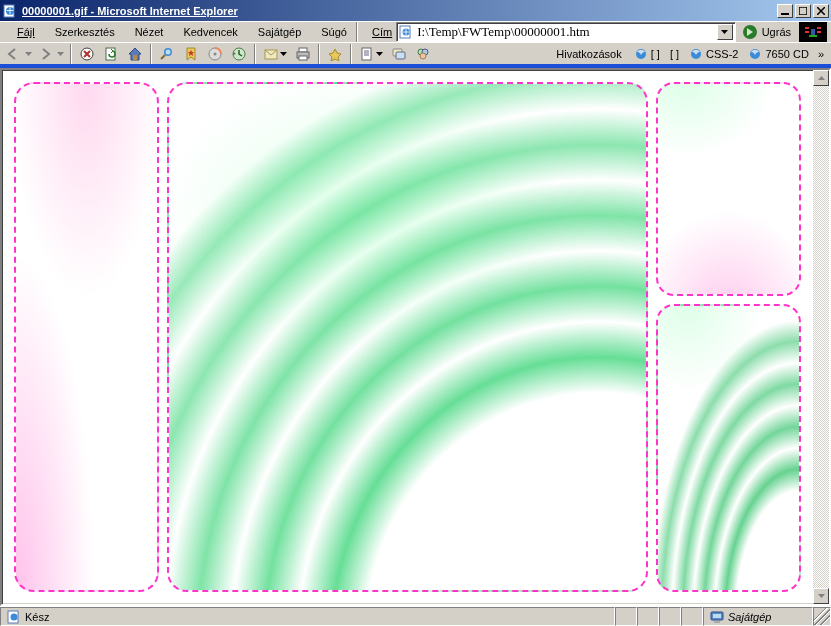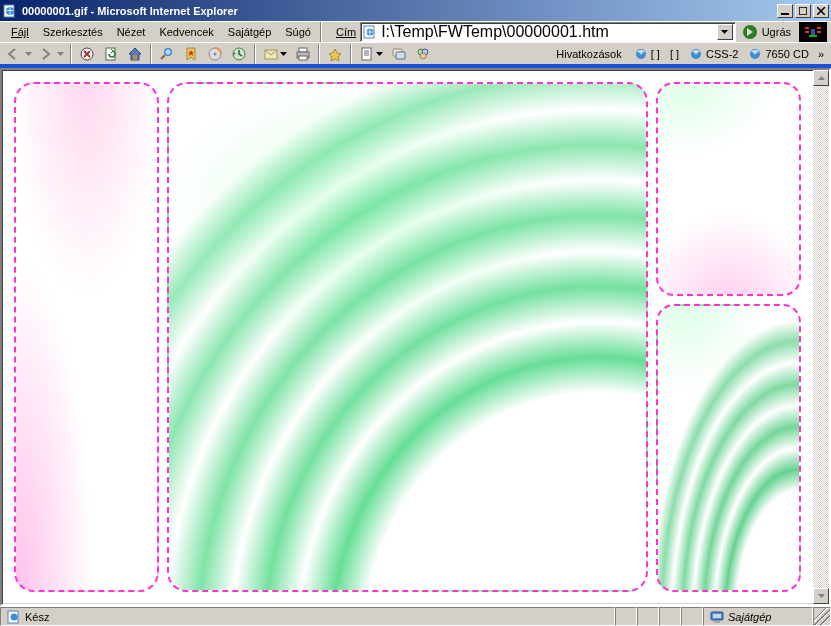--- a/index.html
+++ b/index.html
@@ -13,20 +13,21 @@
   display: flex;
   flex-direction: column;
 }
 .titlebar {
   height: 21px;
   background: linear-gradient(to right, #0a246a, #a6caf0);
   color: #fff;
   display: flex;
   align-items: center;
   padding: 0 2px;
+  text-decoration: underline;
 }
 .titlebar .icon {
   width: 16px; height: 16px;
   margin-right: 4px;
   display: inline-flex; align-items: center; justify-content: center;
 }
 .titlebar .title { flex: 1; font-weight: bold; font-size: 11px; }
 .win-btns { display: flex; gap: 2px; }
 .win-btn {
   width: 16px; height: 14px;
@@ -44,35 +45,36 @@
   background: #d4d0c8;
   border-top: 1px solid #fff;
   display: flex;
   align-items: center;
   padding: 0 4px;
   gap: 0;
 }
 .menu-item {
   padding: 2px 7px;
   cursor: pointer;
+  margin-left: 6px;
 }
 .menu-underline { text-decoration: underline; }
 .addr-wrap {
   display: flex; align-items: center; margin-left: 8px; flex: 1; gap: 0;
 }
 .addr-label { padding: 0 4px; }
 .addr-box {
   flex: 1; height: 20px;
   background: #fff;
   border: 1px solid; border-color: #808080 #fff #fff #808080;
   box-shadow: inset 1px 1px 0 #404040;
   display: flex; align-items: center; padding: 0 2px; gap: 4px;
 }
 .addr-box input {
-  border: none; outline: none; font-size: 16px; flex: 1; background: transparent;
+  border: none; outline: none; font-size: 13px; flex: 1; background: transparent; font-family: Liberation Serif, serif;
 }
 .dd-arrow {
   width: 16px; height: 16px;
   background: #d4d0c8;
   border: 1px solid; border-color: #fff #404040 #404040 #fff;
   display: flex; align-items: center; justify-content: center;
   cursor: pointer;
 }
 .go-btn {
   display: flex; align-items: center; gap: 4px; padding: 0 6px; cursor: pointer;

